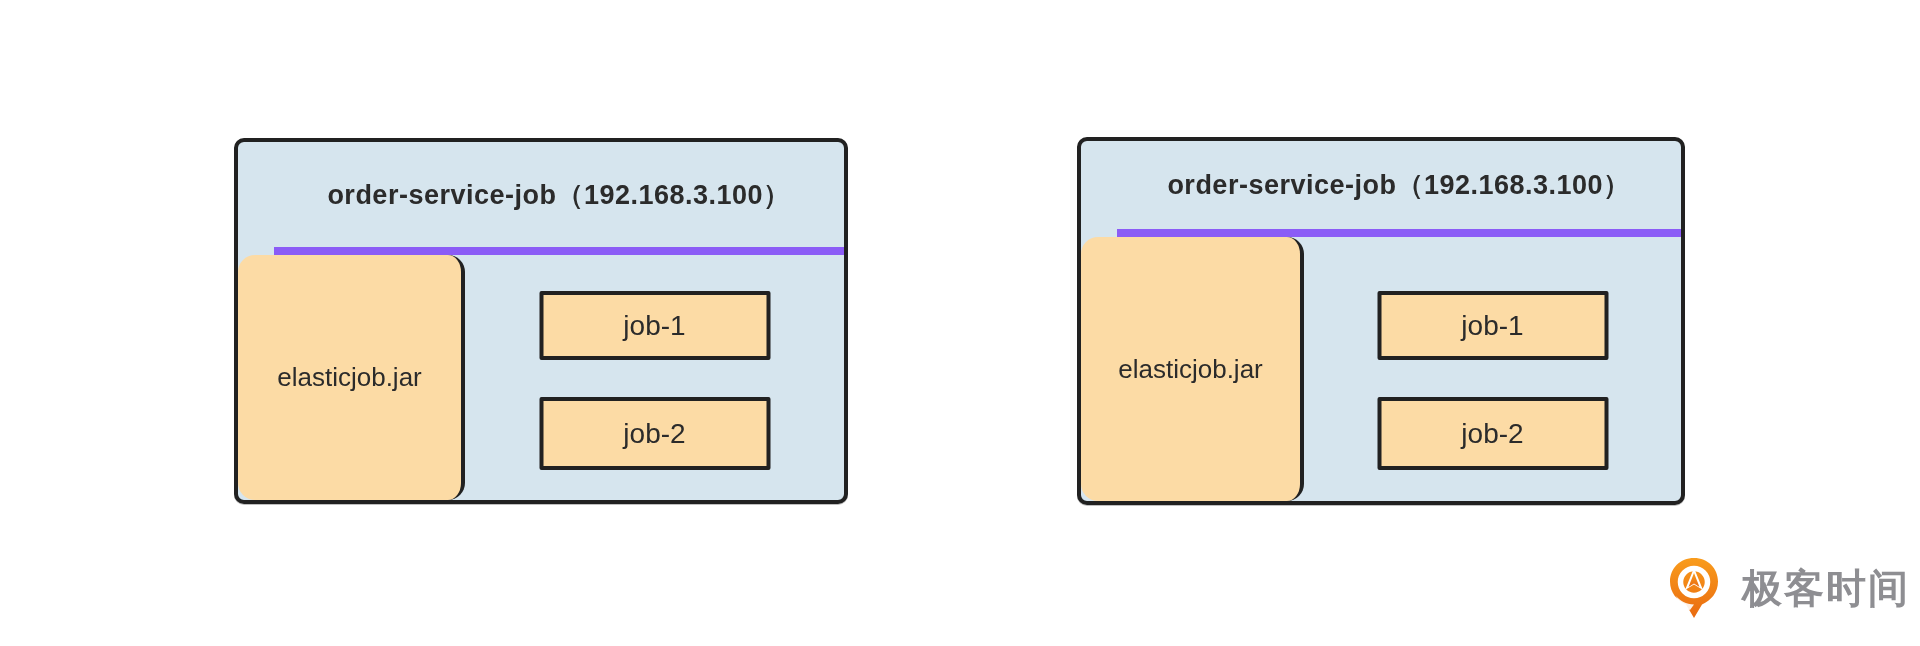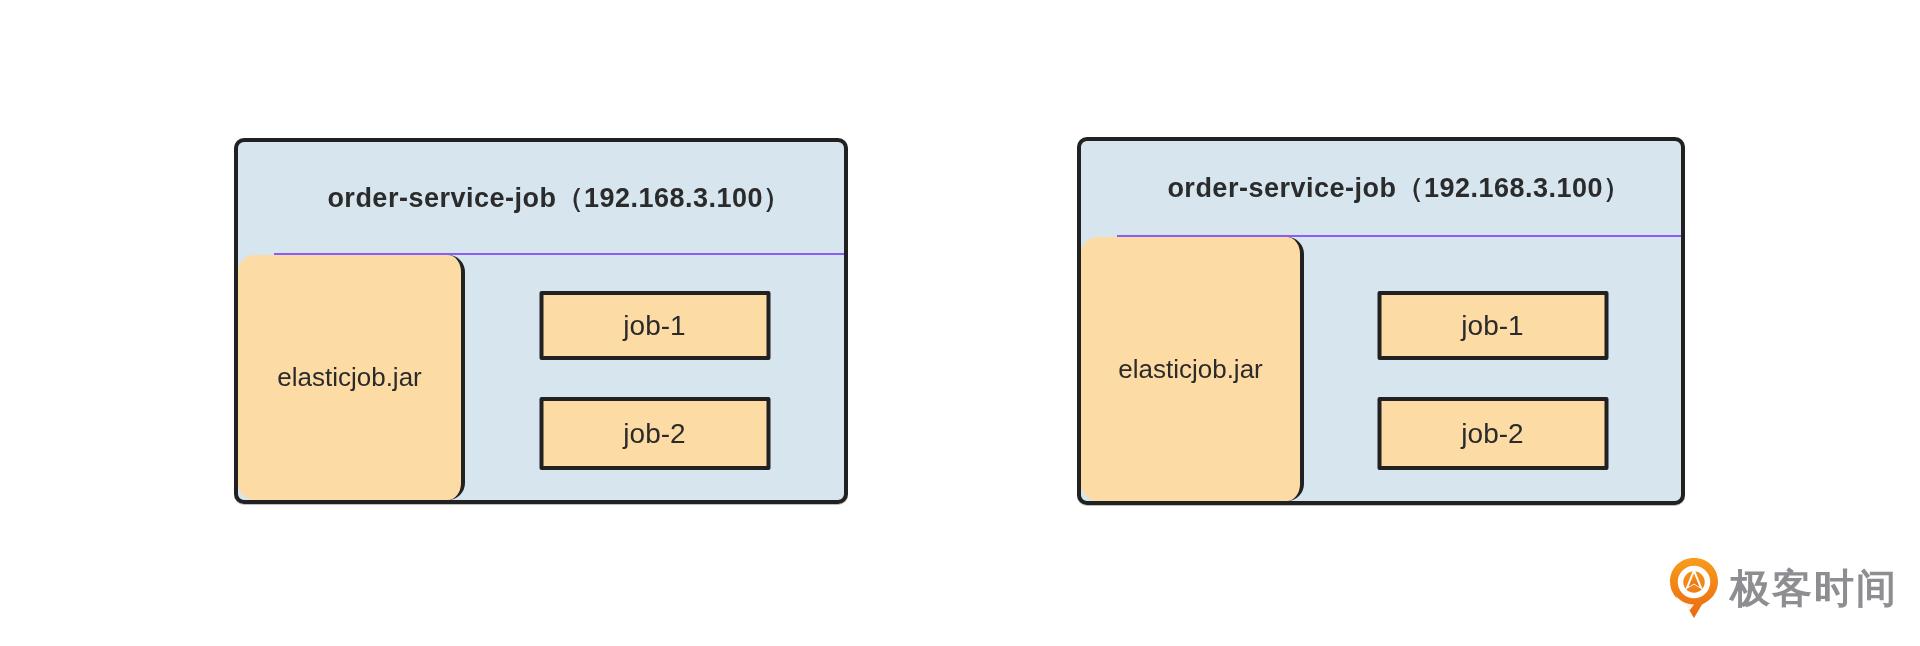--- a/index.html
+++ b/index.html
@@ -20,21 +20,21 @@
     border-radius: 10px;
     display: flex;
     flex-direction: column;
     box-shadow: 0 1px 0 rgba(0,0,0,0.25);
   }
   .node-left  { left: 234px;  top: 138px; width: 614px; height: 366px; }
   .node-right { left: 1077px; top: 137px; width: 608px; height: 368px; }
 
   .node-header {
     flex: 0 0 auto;
-    border-bottom: 2px solid #8b5cf6;
+    border-bottom: 8px solid #8b5cf6;
     display: flex;
     align-items: center;
     justify-content: center;
     font-size: 27px;
     font-weight: 600;
     letter-spacing: 0.5px;
     margin-left: 36px;
   }
   .node-left  .node-header { height: 113px; }
   .node-right .node-header { height: 96px; }
@@ -83,21 +83,21 @@
   .node-right .job-box-1 { top: 54px;  height: 69px; }
   .node-right .job-box-2 { top: 160px; height: 73px; }
 
   
   .brand {
     position: absolute;
     left: 1668px;
     top: 556px;
     display: flex;
     align-items: center;
-    gap: 10px;
+    gap: 22px;
   }
   .brand-icon { width: 52px; height: 64px; display: block; }
   .brand-text {
     font-size: 40px;
     font-weight: 600;
     color: #8e8e92;
     letter-spacing: 2px;
     line-height: 1;
   }
 </style>

